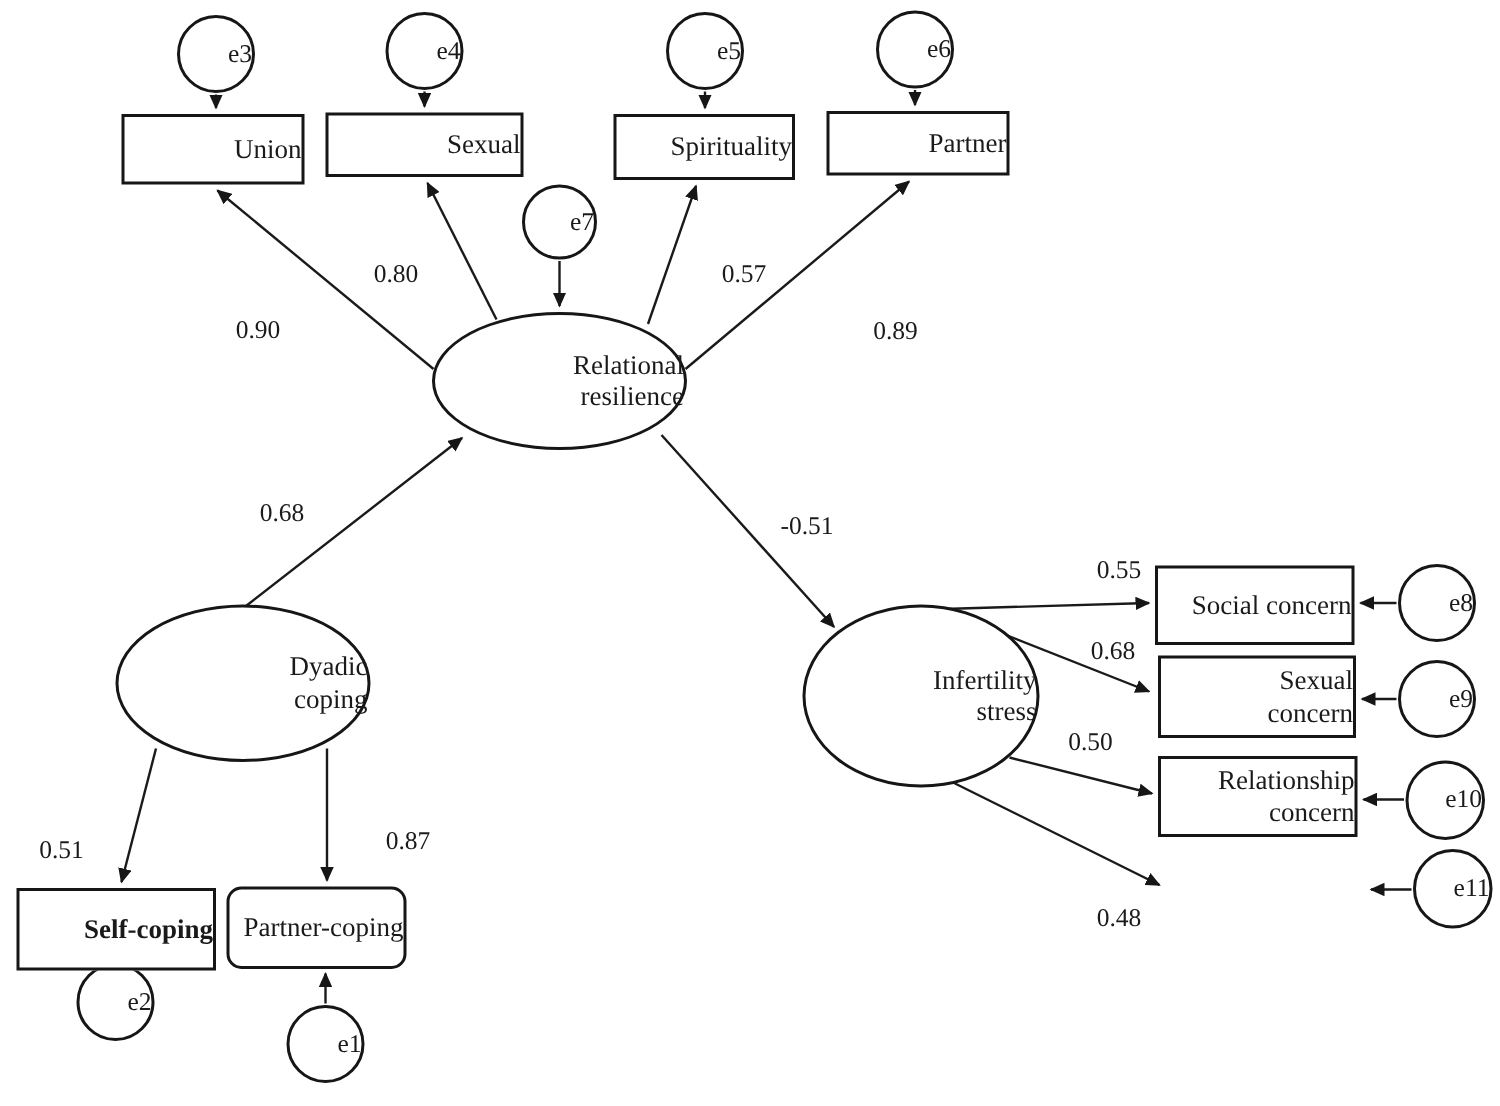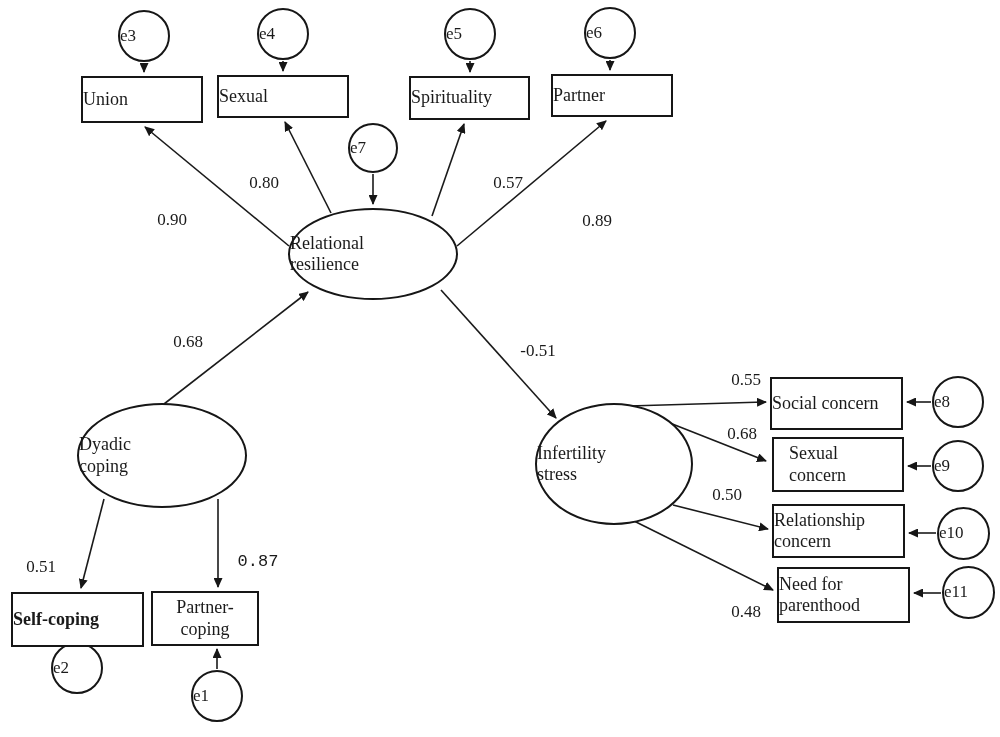--- a/index.html
+++ b/index.html
@@ -10,21 +10,21 @@
     background: #ffffff;
     font-family: "Liberation Serif", "DejaVu Serif", serif;
     color: #1a1a1a;
     overflow: hidden;
   }
   svg.wires { position: absolute; left: 0; top: 0; width: 1000px; height: 737px; }
   .node {
     position: absolute;
     display: flex;
     flex-direction: column;
-    align-items: flex-start;
+    align-items: flex-end;
     justify-content: center;
     text-align: center;
     background: #ffffff;
     box-sizing: border-box;
     line-height: 1.18;
     font-size: 18px;
   }
   .rect-node { border: 2.5px solid #161616; }
   .ellipse-node { border: 2.5px solid #161616; border-radius: 50%; }
   .err-node { border: 2px solid #161616; border-radius: 50%; font-size: 17px; }
@@ -122,58 +122,54 @@
     </div>
   <div class="node rect-node" style="left:409px; top:76px; width:121px; height:44px;">
       <span>Spirituality</span>
     </div>
   <div class="node rect-node" style="left:551px; top:74px; width:122px; height:43px;">
       <span>Partner</span>
     </div>
   <div class="node rect-node" style="left:11px; top:592px; width:133px; height:55px;font-weight:bold;">
       <span>Self-coping</span>
     </div>
-  <div class="node rect-node" style="left:151px; top:591px; width:108px; height:55px;">
+  <div class="node rect-node" style="left:151px; top:591px; width:120px; height:55px;border-radius:10px;">
       <span>Partner-coping</span>
     </div>
   <div class="node rect-node" style="left:770px; top:377px; width:133px; height:53px;">
       <span>Social concern</span>
     </div>
   <div class="node rect-node" style="left:772px; top:437px; width:132px; height:55px;padding-left:15px;">
     <span>Sexual</span>
     <span>concern</span>
   </div>
   <div class="node rect-node" style="left:772px; top:504px; width:133px; height:54px;">
     <span>Relationship</span>
     <span>concern</span>
-  </div>
-  <div class="node rect-node" style="left:777px; top:567px; width:133px; height:56px;">
-    <span>Need for</span>
-    <span>parenthood</span>
   </div>
 
   <div class="node ellipse-node" style="left:288px; top:208px; width:170px; height:92px;">
     <span>Relational</span>
     <span>resilience</span>
   </div>
   <div class="node ellipse-node" style="left:77px; top:403px; width:170px; height:105px;">
     <span>Dyadic</span>
     <span>coping</span>
   </div>
   <div class="node ellipse-node" style="left:535px; top:403px; width:158px; height:122px;">
     <span>Infertility</span>
     <span>stress</span>
   </div>
 
   <div class="coef" style="left:172px; top:220px;">0.90</div>
   <div class="coef" style="left:264px; top:183px;">0.80</div>
-  <div class="coef" style="left:508px; top:183px;">0.57</div>
+  <div class="coef" style="left:496px; top:183px;">0.57</div>
   <div class="coef" style="left:597px; top:221px;">0.89</div>
   <div class="coef" style="left:188px; top:342px;">0.68</div>
   <div class="coef" style="left:538px; top:351px;">-0.51</div>
   <div class="coef" style="left:41px; top:567px;">0.51</div>
-  <div class="coef" style="left:258px; top:561px;font-family:Liberation Mono, monospace;">0.87</div>
+  <div class="coef" style="left:272px; top:561px;">0.87</div>
   <div class="coef" style="left:746px; top:380px;">0.55</div>
   <div class="coef" style="left:742px; top:434px;">0.68</div>
   <div class="coef" style="left:727px; top:495px;">0.50</div>
   <div class="coef" style="left:746px; top:612px;">0.48</div>
 
 </div>
 
 </body></html>

